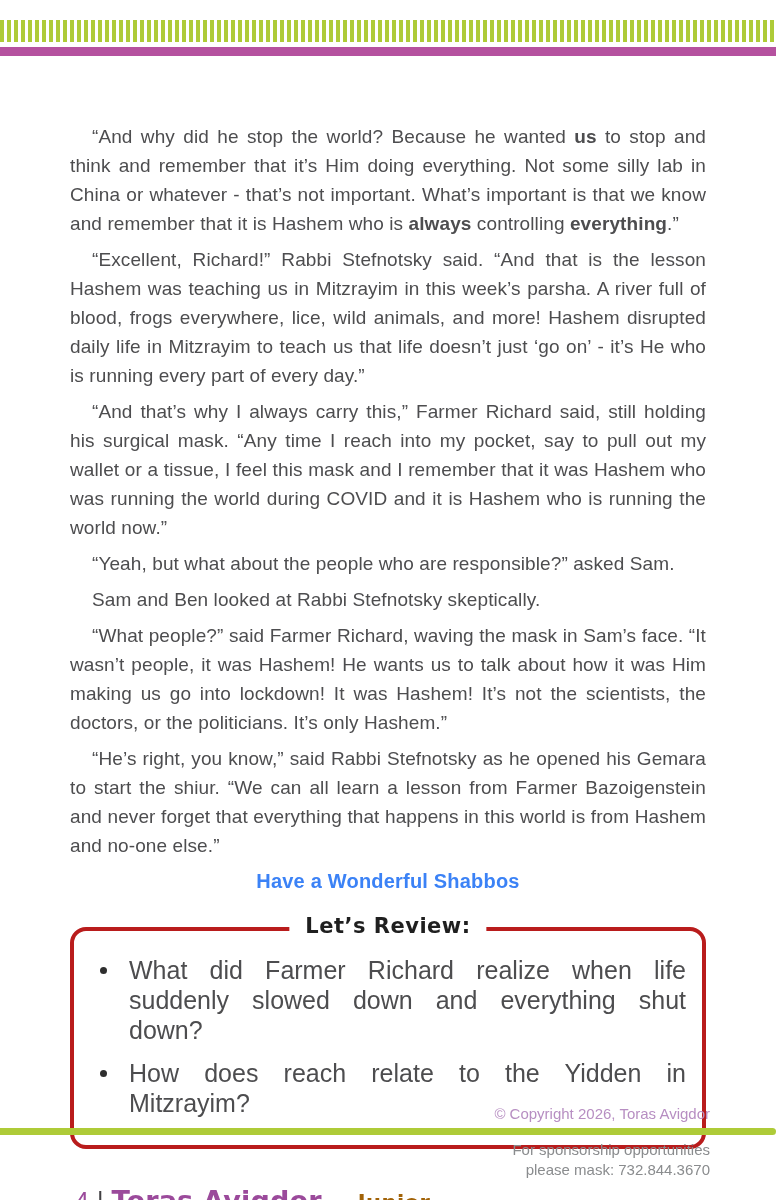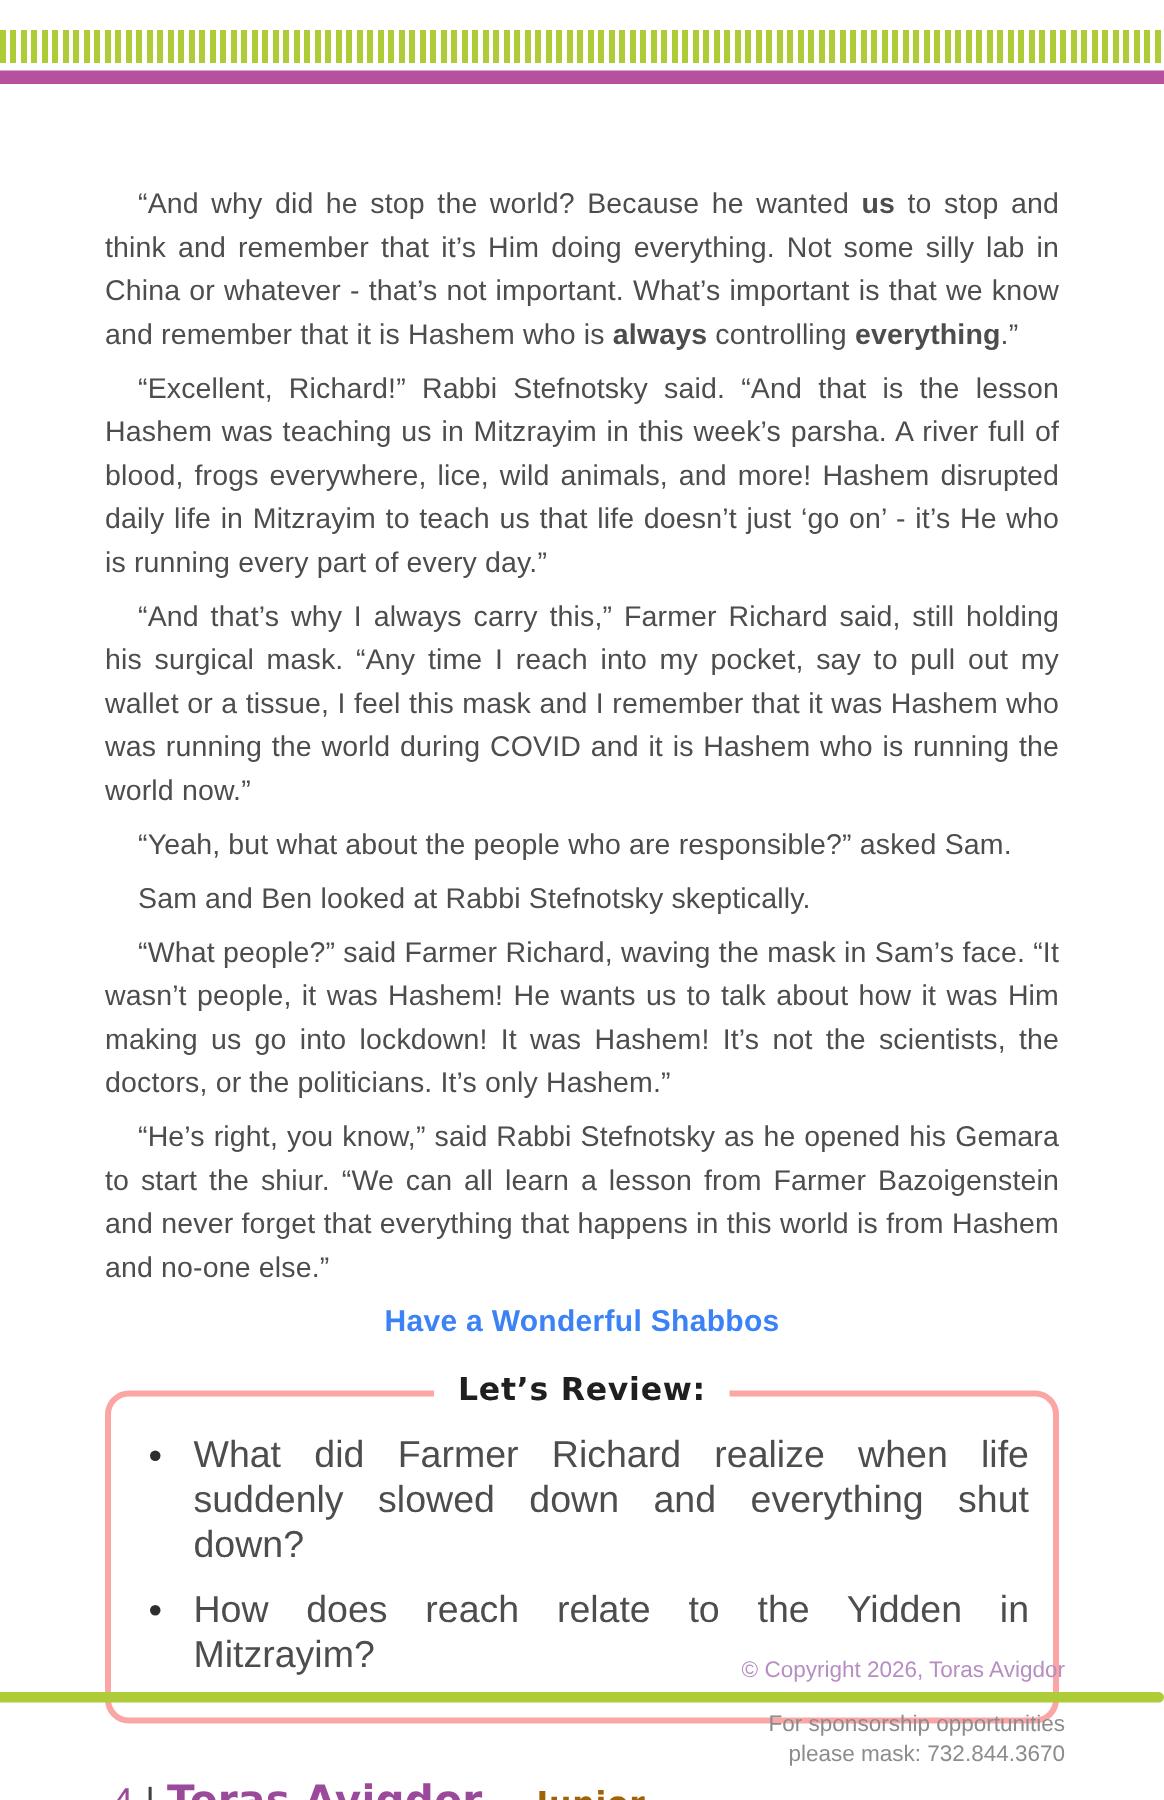--- a/index.html
+++ b/index.html
@@ -49,21 +49,21 @@
     font-size: 20px;
     font-weight: bold;
     color: #3b82f6;
     margin-top: 10px;
     letter-spacing: 0.2px;
   }
   
   .review-box {
     position: relative;
     margin-top: 34px;
-    border: 4px solid #fca5a5;
+    border: 4px solid #b91c1c;
     border-radius: 16px;
     padding: 24px 16px 14px 22px;
   }
   .review-title {
     position: absolute;
     top: -17px;
     left: 50%;
     transform: translateX(-50%);
     background: #ffffff;
     padding: 0 16px;

